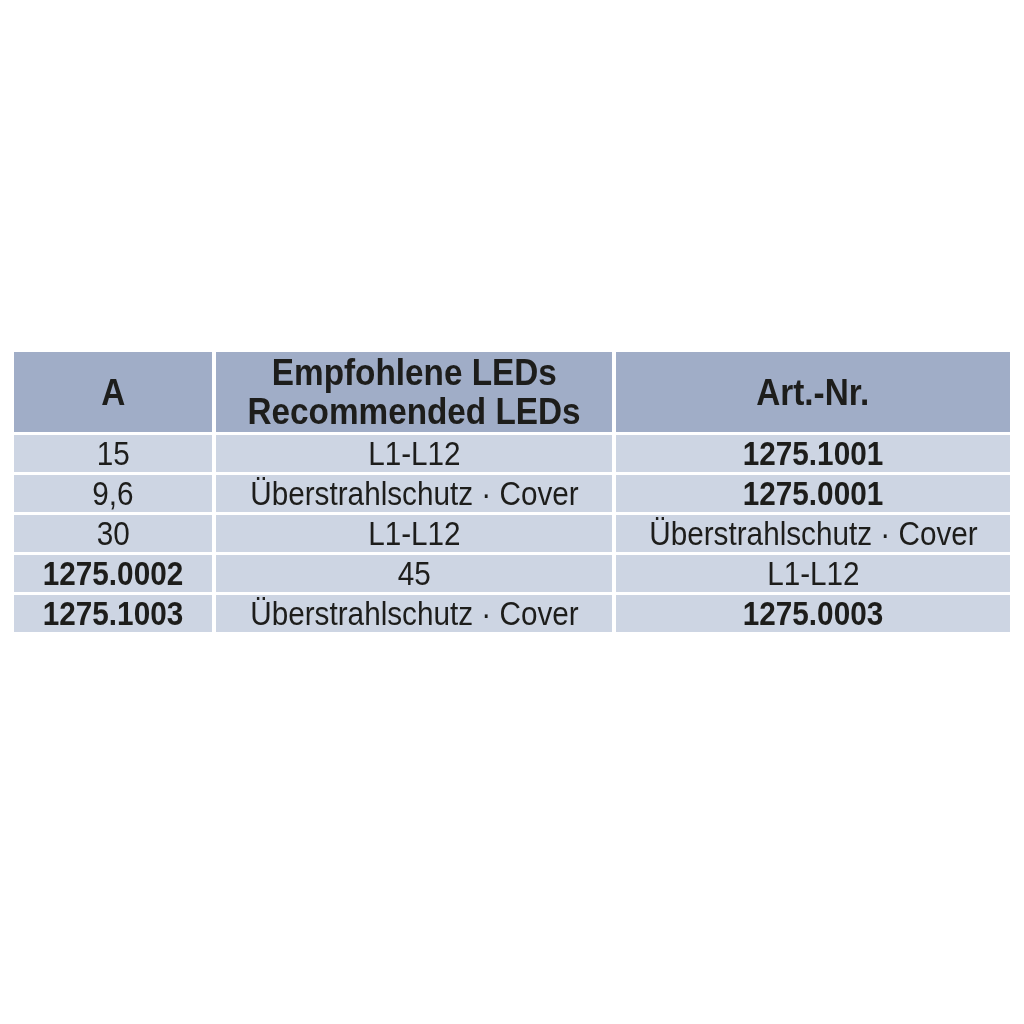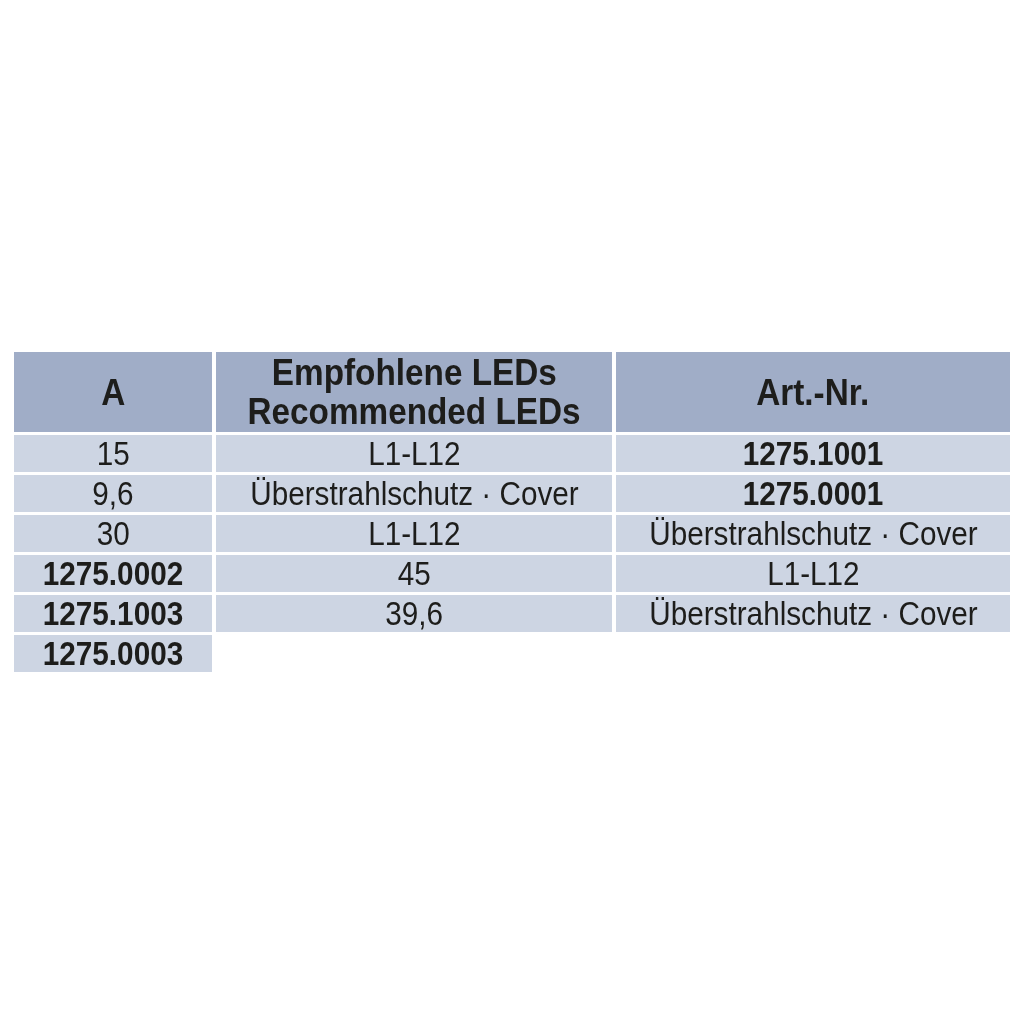--- a/index.html
+++ b/index.html
@@ -126,23 +126,20 @@
       <span class="txt">45</span>
     </div>
     <div class="cell body">
       <span class="txt">L1-L12</span>
     </div>
     <div class="cell body">
       <span class="txt bold">1275.1003</span>
     </div>
 
     <div class="cell body">
-      <span class="txt">39,6</span>
-    </div>
-    <div class="cell body">
       <span class="txt">Überstrahlschutz · Cover</span>
     </div>
     <div class="cell body">
       <span class="txt bold">1275.0003</span>
     </div>
 
   </div>
 </div>
 
 </body></html>

